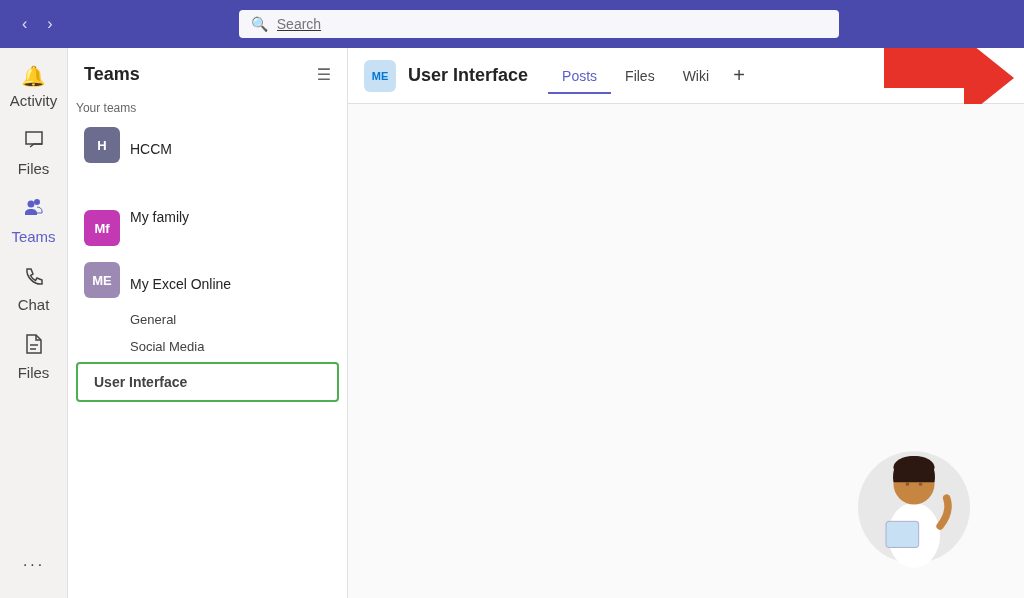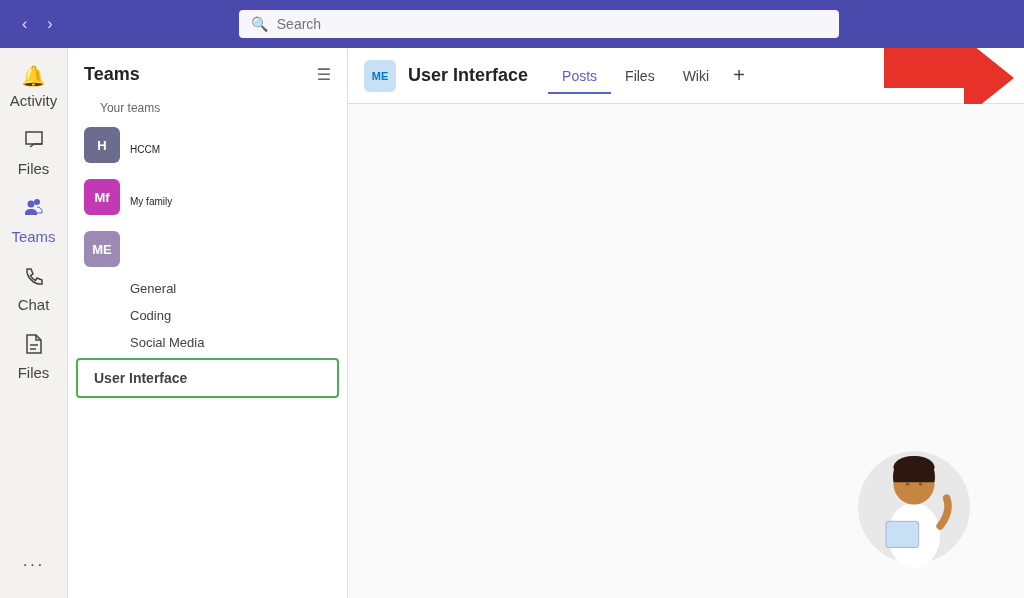--- a/index.html
+++ b/index.html
@@ -37,20 +37,21 @@
       gap: 8px;
     }
     .search-icon-svg { color: #666; font-size: 14px; }
     .search-input {
       border: none;
       outline: none;
       background: transparent;
       font-size: 14px;
       color: #333;
       width: 100%;
+      text-decoration: underline;
     }
 
     
     .main-layout {
       display: flex;
       flex: 1;
       overflow: hidden;
     }
 
     
@@ -94,21 +95,21 @@
       overflow-y: auto;
     }
     .teams-header {
       display: flex;
       align-items: center;
       justify-content: space-between;
       padding: 16px 16px 8px 16px;
     }
     .teams-title { font-size: 18px; font-weight: 700; color: #242424; }
     .filter-icon { color: #666; font-size: 16px; cursor: pointer; }
-    .your-teams-label { font-size: 12px; color: #666; padding: 8px 16px 4px 32px; font-weight: 500; }
+    .your-teams-label { font-size: 12px; color: #666; padding: 8px 16px 4px 8px; font-weight: 500; }
 
     .team-item {
       display: flex;
       align-items: center;
       padding: 8px 16px;
       cursor: pointer;
       gap: 10px;
       position: relative;
     }
     .team-avatar {
@@ -116,21 +117,21 @@
       height: 36px;
       border-radius: 6px;
       display: flex;
       align-items: center;
       justify-content: center;
       font-size: 13px;
       font-weight: 600;
       color: white;
       flex-shrink: 0;
     }
-    .team-name { font-size: 10px; color: #242424; flex: 1; margin-top: 8px; }
+    .team-name { font-size: 14px; color: #242424; flex: 1; margin-top: 8px; }
     .team-more { color: #666; font-size: 14px; opacity: 0; letter-spacing: 1px; }
 
     
     .channel-item {
       display: flex;
       align-items: flex-end;
       padding: 6px 16px 6px 62px;
       cursor: pointer;
       font-size: 13px;
       color: #424242;
@@ -304,39 +305,37 @@
 
     <div class="team-item">
       <div class="team-avatar" style="background:#6c6c8e;">
         <span>H</span>
       </div>
       <span class="team-name">HCCM</span>
       <span class="team-more">···</span>
     </div>
 
     <div class="team-item">
-      <div class="team-avatar" style="background:#c239b3;">
+      <div class="team-avatar" style="background:#c239b3;margin-top:31px;">
         <span>Mf</span>
       </div>
       <span class="team-name">My family</span>
       <span class="team-more">···</span>
     </div>
 
     <div class="team-item">
       <div class="team-avatar" style="background:#9c8ab5;">
         <span>ME</span>
       </div>
+      <span class="team-name">My Excel Online</span>
       <span class="team-more">···</span>
     </div>
 
     <div class="channel-item">
       <span>General</span>
-    </div>
-    <div class="channel-item">
-      <span>Coding</span>
     </div>
     <div class="channel-item">
       <span>Social Media</span>
     </div>
 
     <div class="channel-item selected-channel">
       <span>User Interface</span>
     </div>
   </div>
 

